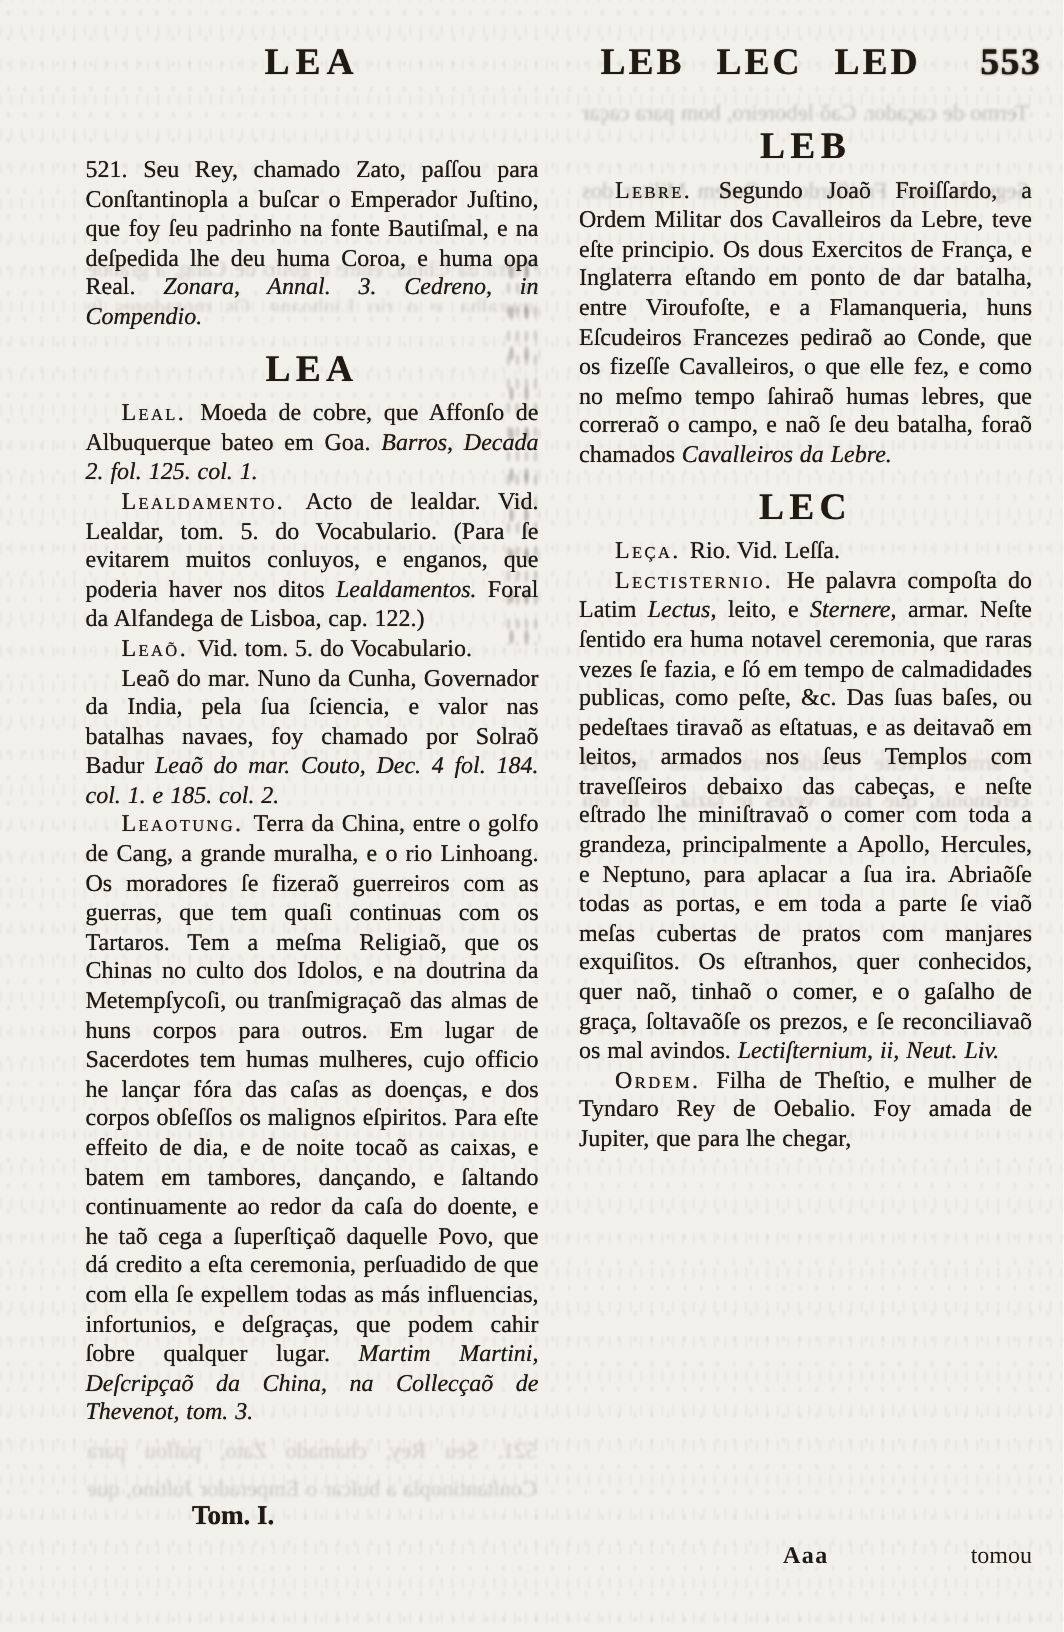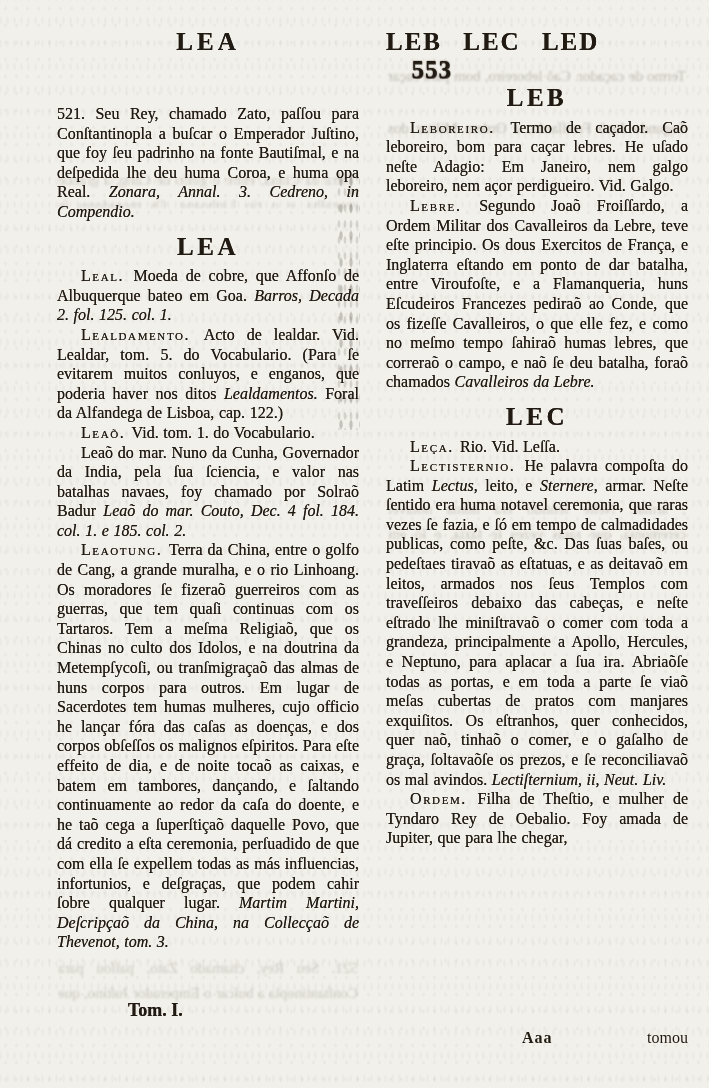--- a/index.html
+++ b/index.html
@@ -17,21 +17,21 @@
       radial-gradient(rgba(70,60,45,.045) 1px, transparent 1.6px),
       radial-gradient(rgba(70,60,45,.03) 1px, transparent 1.4px);
     background-size: 11px 17px, 7px 23px;
     background-position: 0 0, 4px 9px;
   }
   .running-head {
     position:absolute; top:28px; font-weight:bold; font-size:25px;
     letter-spacing:4px; text-shadow:0 0 .6px rgba(25,18,10,.9); z-index:2;
   }
   .rh-left { left:57px; width:302px; text-align:center; }
-  .rh-right-wrap { left:386px; width:308px; display:flex; align-items:baseline;flex-direction:column; }
+  .rh-right-wrap { left:386px; width:308px; display:flex; align-items:baseline; }
   .rh-right { flex:1; text-align:center; letter-spacing:2px; word-spacing:13px; }
   .page-num { width:66px; text-align:right; letter-spacing:1px;
     text-shadow:0 0 1.6px rgba(25,16,8,.8), .5px .5px 0 rgba(25,16,8,.55); }
   .col {
     position:absolute; top:64px; width:302px; z-index:2;
     font-size:16px; line-height:19.6px; text-align:justify;
     text-shadow:0 0 .45px rgba(32,25,16,.85);
     word-spacing:.6px;
   }
   .col-left { left:57px;margin-top:40px; }
@@ -84,27 +84,26 @@
   <div class="running-head rh-right-wrap">
     <span class="rh-right">LEB LEC LED</span>
     <span class="page-num">553</span>
   </div>
 
   <div class="col col-left">
       <p class="entry noindent"><span>521. Seu Rey, chamado Zato, paſſou para Conſtantinopla a buſcar o Emperador Juſtino, que foy ſeu padrinho na fonte Bautiſmal, e na deſpedida lhe deu huma Coroa, e huma opa Real. </span><span class="it">Zonara, Annal. 3. Cedreno, in Compendio.</span></p>
       <div class="sect-heading">LEA</div>
       <p class="entry"><span class="headword">Leal. </span><span>Moeda de cobre, que Affonſo de Albuquerque bateo em Goa. </span><span class="it">Barros, Decada 2. fol. 125. col. 1.</span></p>
       <p class="entry"><span class="headword">Lealdamento. </span><span>Acto de lealdar. Vid. Lealdar, tom. 5. do Vocabulario. (Para ſe evitarem muitos conluyos, e enganos, que poderia haver nos ditos </span><span class="it">Lealdamentos.</span><span> Foral da Alfandega de Lisboa, cap. 122.)</span></p>
-      <p class="entry"><span class="headword">Leaõ. </span><span>Vid. tom. 1. do Vocabulario.</span></p>
+      <p class="entry"><span class="headword">Leaõ. </span><span>Vid. tom. 5. do Vocabulario.</span></p>
       <p class="entry"><span>Leaõ do mar. Nuno da Cunha, Governador da India, pela ſua ſciencia, e valor nas batalhas navaes, foy chamado por Solraõ Badur </span><span class="it">Leaõ do mar. Couto, Dec. 4 fol. 184. col. 1. e 185. col. 2.</span></p>
       <p class="entry"><span class="headword">Leaotung. </span><span>Terra da China, entre o golfo de Cang, a grande muralha, e o rio Linhoang. Os moradores ſe fizeraõ guerreiros com as guerras, que tem quaſi continuas com os Tartaros. Tem a meſma Religiaõ, que os Chinas no culto dos Idolos, e na doutrina da Metempſycoſi, ou tranſmigraçaõ das almas de huns corpos para outros. Em lugar de Sacerdotes tem humas mulheres, cujo officio he lançar fóra das caſas as doenças, e dos corpos obſeſſos os malignos eſpiritos. Para eſte effeito de dia, e de noite tocaõ as caixas, e batem em tambores, dançando, e ſaltando continuamente ao redor da caſa do doente, e he taõ cega a ſuperſtiçaõ daquelle Povo, que dá credito a eſta ceremonia, perſuadido de que com ella ſe expellem todas as más influencias, infortunios, e deſgraças, que podem cahir ſobre qualquer lugar. </span><span class="it">Martim Martini, Deſcripçaõ da China, na Collecçaõ de Thevenot, tom. 3.</span></p>
     </div>
   <div class="col col-right">
       <div class="sect-heading">LEB</div>
-      <p class="entry"><span class="headword">Leboreiro. </span><span>Termo de caçador. Caõ leboreiro, bom para caçar lebres. He uſado neſte Adagio: Em Janeiro, nem galgo leboreiro, nem açor perdigueiro. Vid. Galgo.</span></p>
       <p class="entry"><span class="headword">Lebre. </span><span>Segundo Joaõ Froiſſardo, a Ordem Militar dos Cavalleiros da Lebre, teve eſte principio. Os dous Exercitos de França, e Inglaterra eſtando em ponto de dar batalha, entre Viroufoſte, e a Flamanqueria, huns Eſcudeiros Francezes pediraõ ao Conde, que os fizeſſe Cavalleiros, o que elle fez, e como no meſmo tempo ſahiraõ humas lebres, que correraõ o campo, e naõ ſe deu batalha, foraõ chamados </span><span class="it">Cavalleiros da Lebre.</span></p>
       <div class="sect-heading">LEC</div>
       <p class="entry"><span class="headword">Leça. </span><span>Rio. Vid. Leſſa.</span></p>
       <p class="entry"><span class="headword">Lectisternio. </span><span>He palavra compoſta do Latim </span><span class="it">Lectus</span><span>, leito, e </span><span class="it">Sternere</span><span>, armar. Neſte ſentido era huma notavel ceremonia, que raras vezes ſe fazia, e ſó em tempo de calmadidades publicas, como peſte, &amp;c. Das ſuas baſes, ou pedeſtaes tiravaõ as eſtatuas, e as deitavaõ em leitos, armados nos ſeus Templos com traveſſeiros debaixo das cabeças, e neſte eſtrado lhe miniſtravaõ o comer com toda a grandeza, principalmente a Apollo, Hercules, e Neptuno, para aplacar a ſua ira. Abriaõſe todas as portas, e em toda a parte ſe viaõ meſas cubertas de pratos com manjares exquiſitos. Os eſtranhos, quer conhecidos, quer naõ, tinhaõ o comer, e o gaſalho de graça, ſoltavaõſe os prezos, e ſe reconciliavaõ os mal avindos. </span><span class="it">Lectiſternium, ii, Neut. Liv.</span></p>
       <p class="entry"><span class="headword">Ordem. </span><span>Filha de Theſtio, e mulher de Tyndaro Rey de Oebalio. Foy amada de Jupiter, que para lhe chegar,</span></p>
     </div>
 
   <div class="tome-sig">Tom. I.</div>
   <div class="sig-row">
     <span class="gather-sig">Aaa</span>

